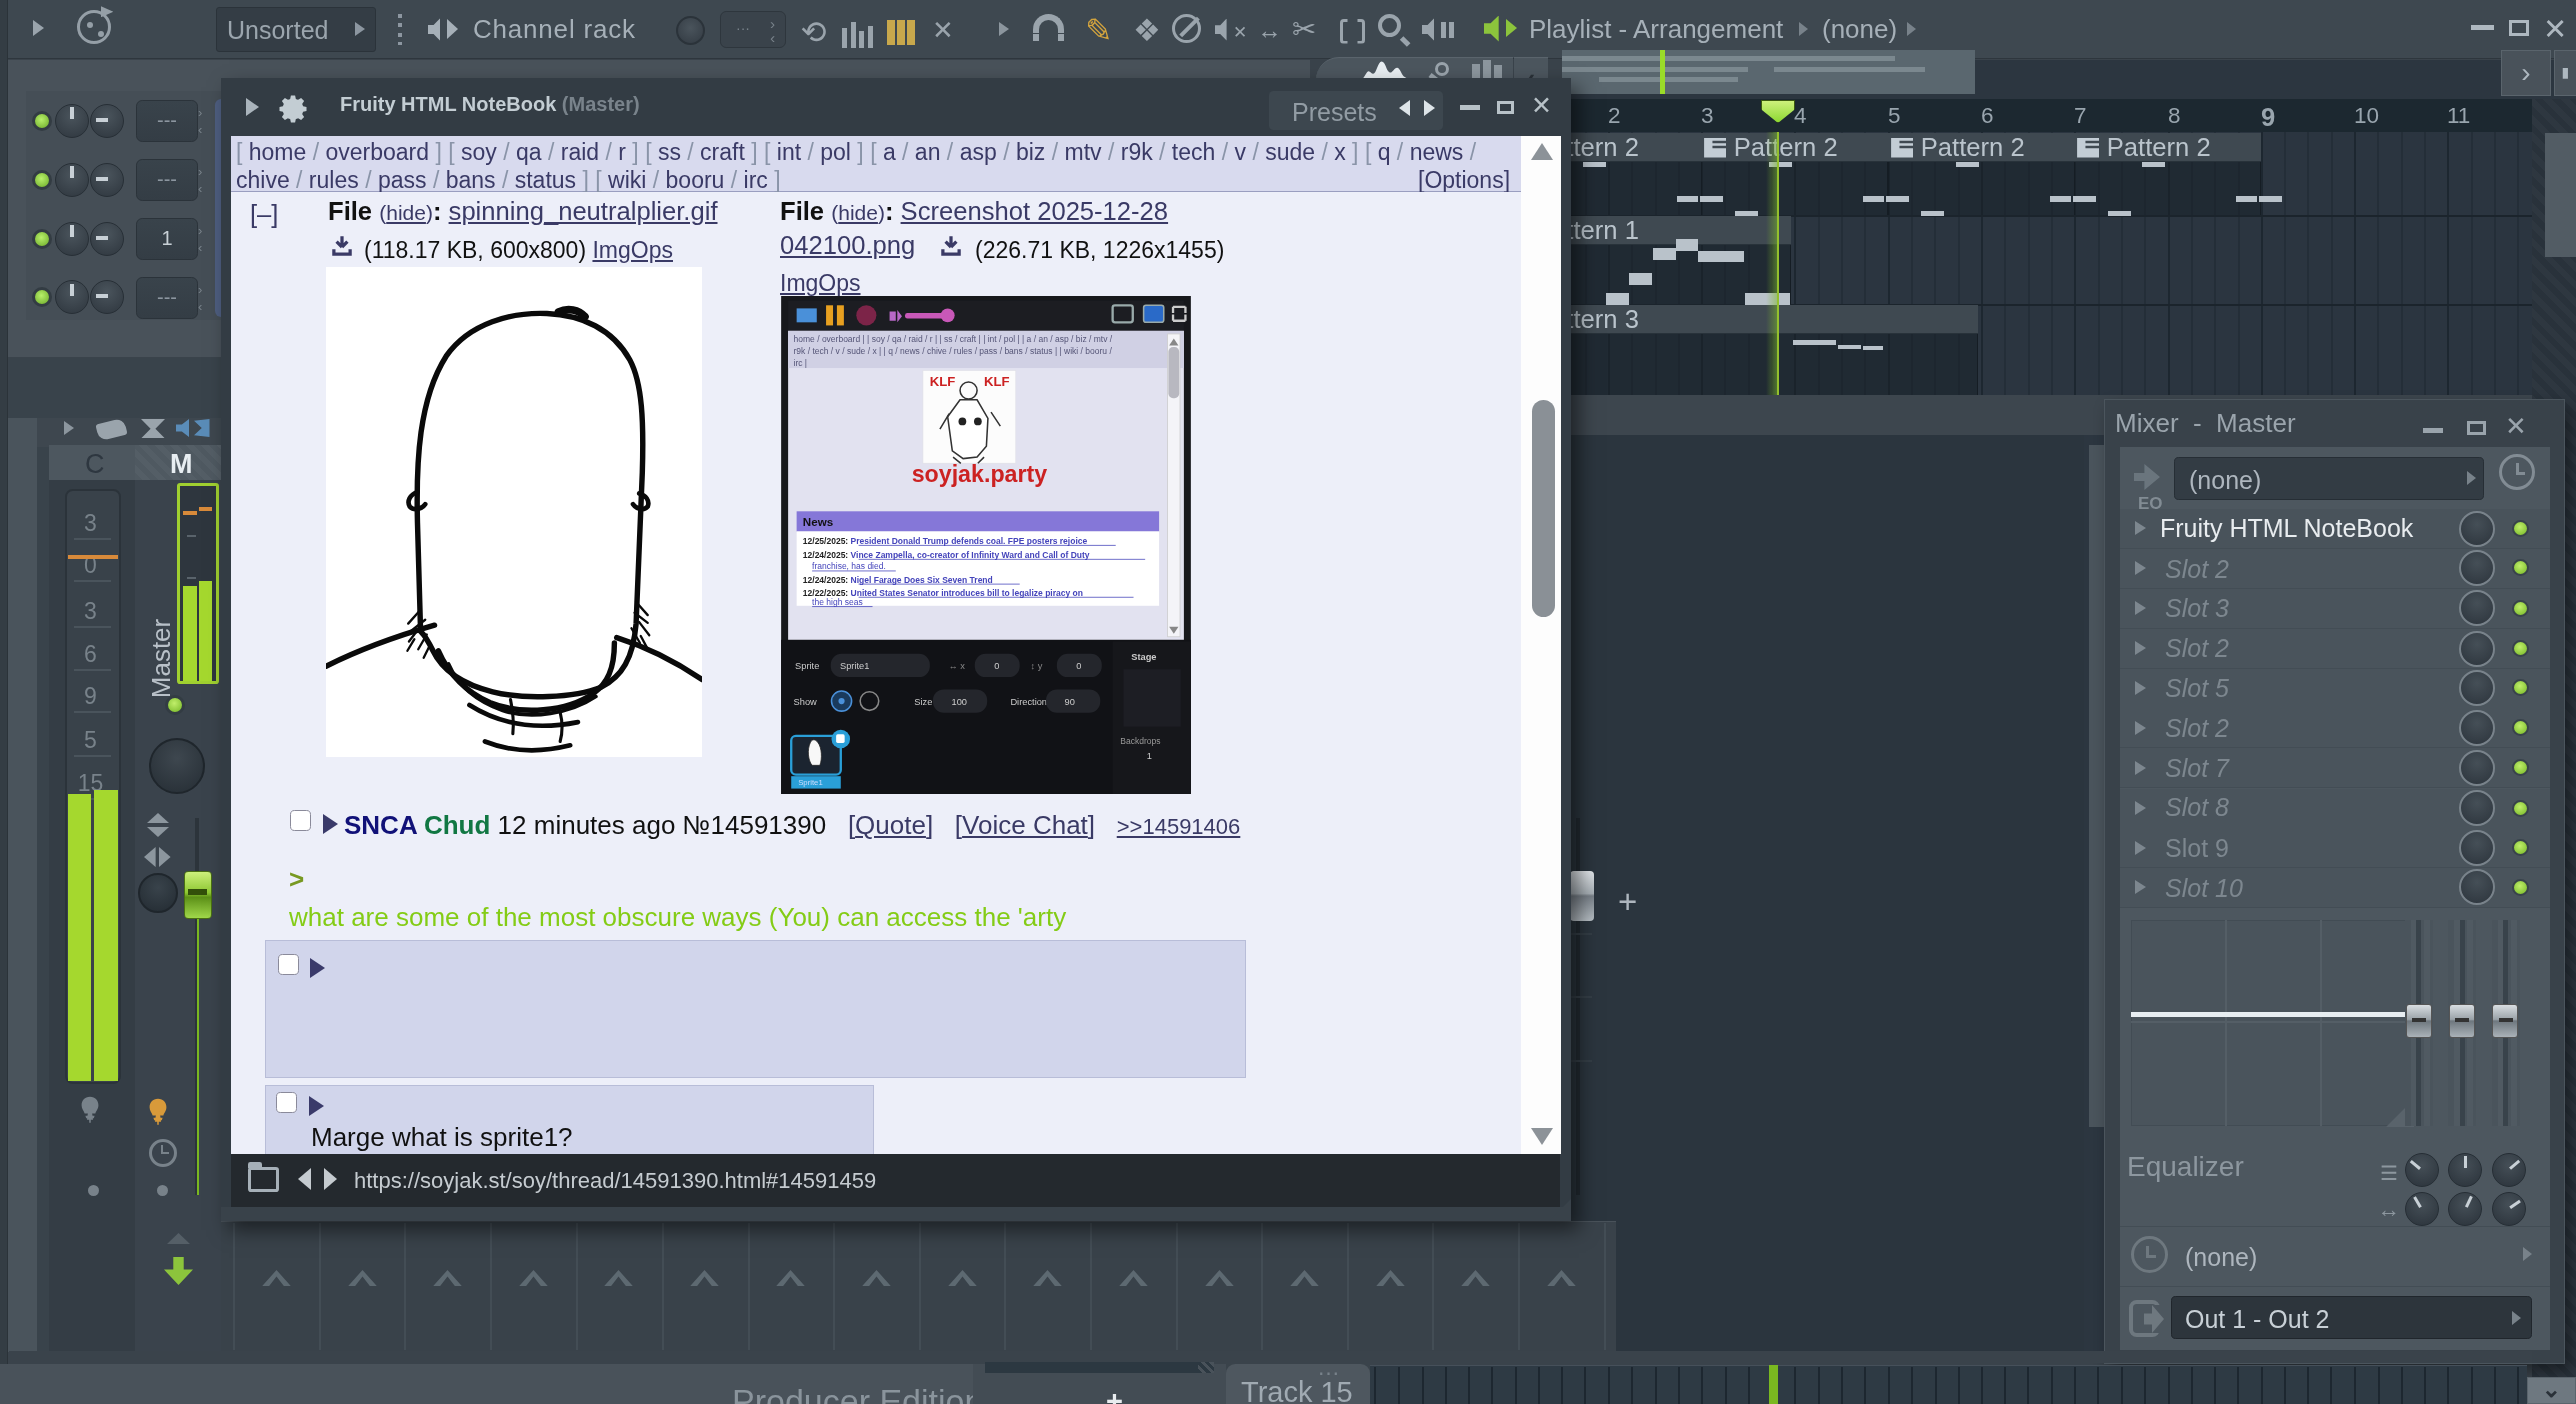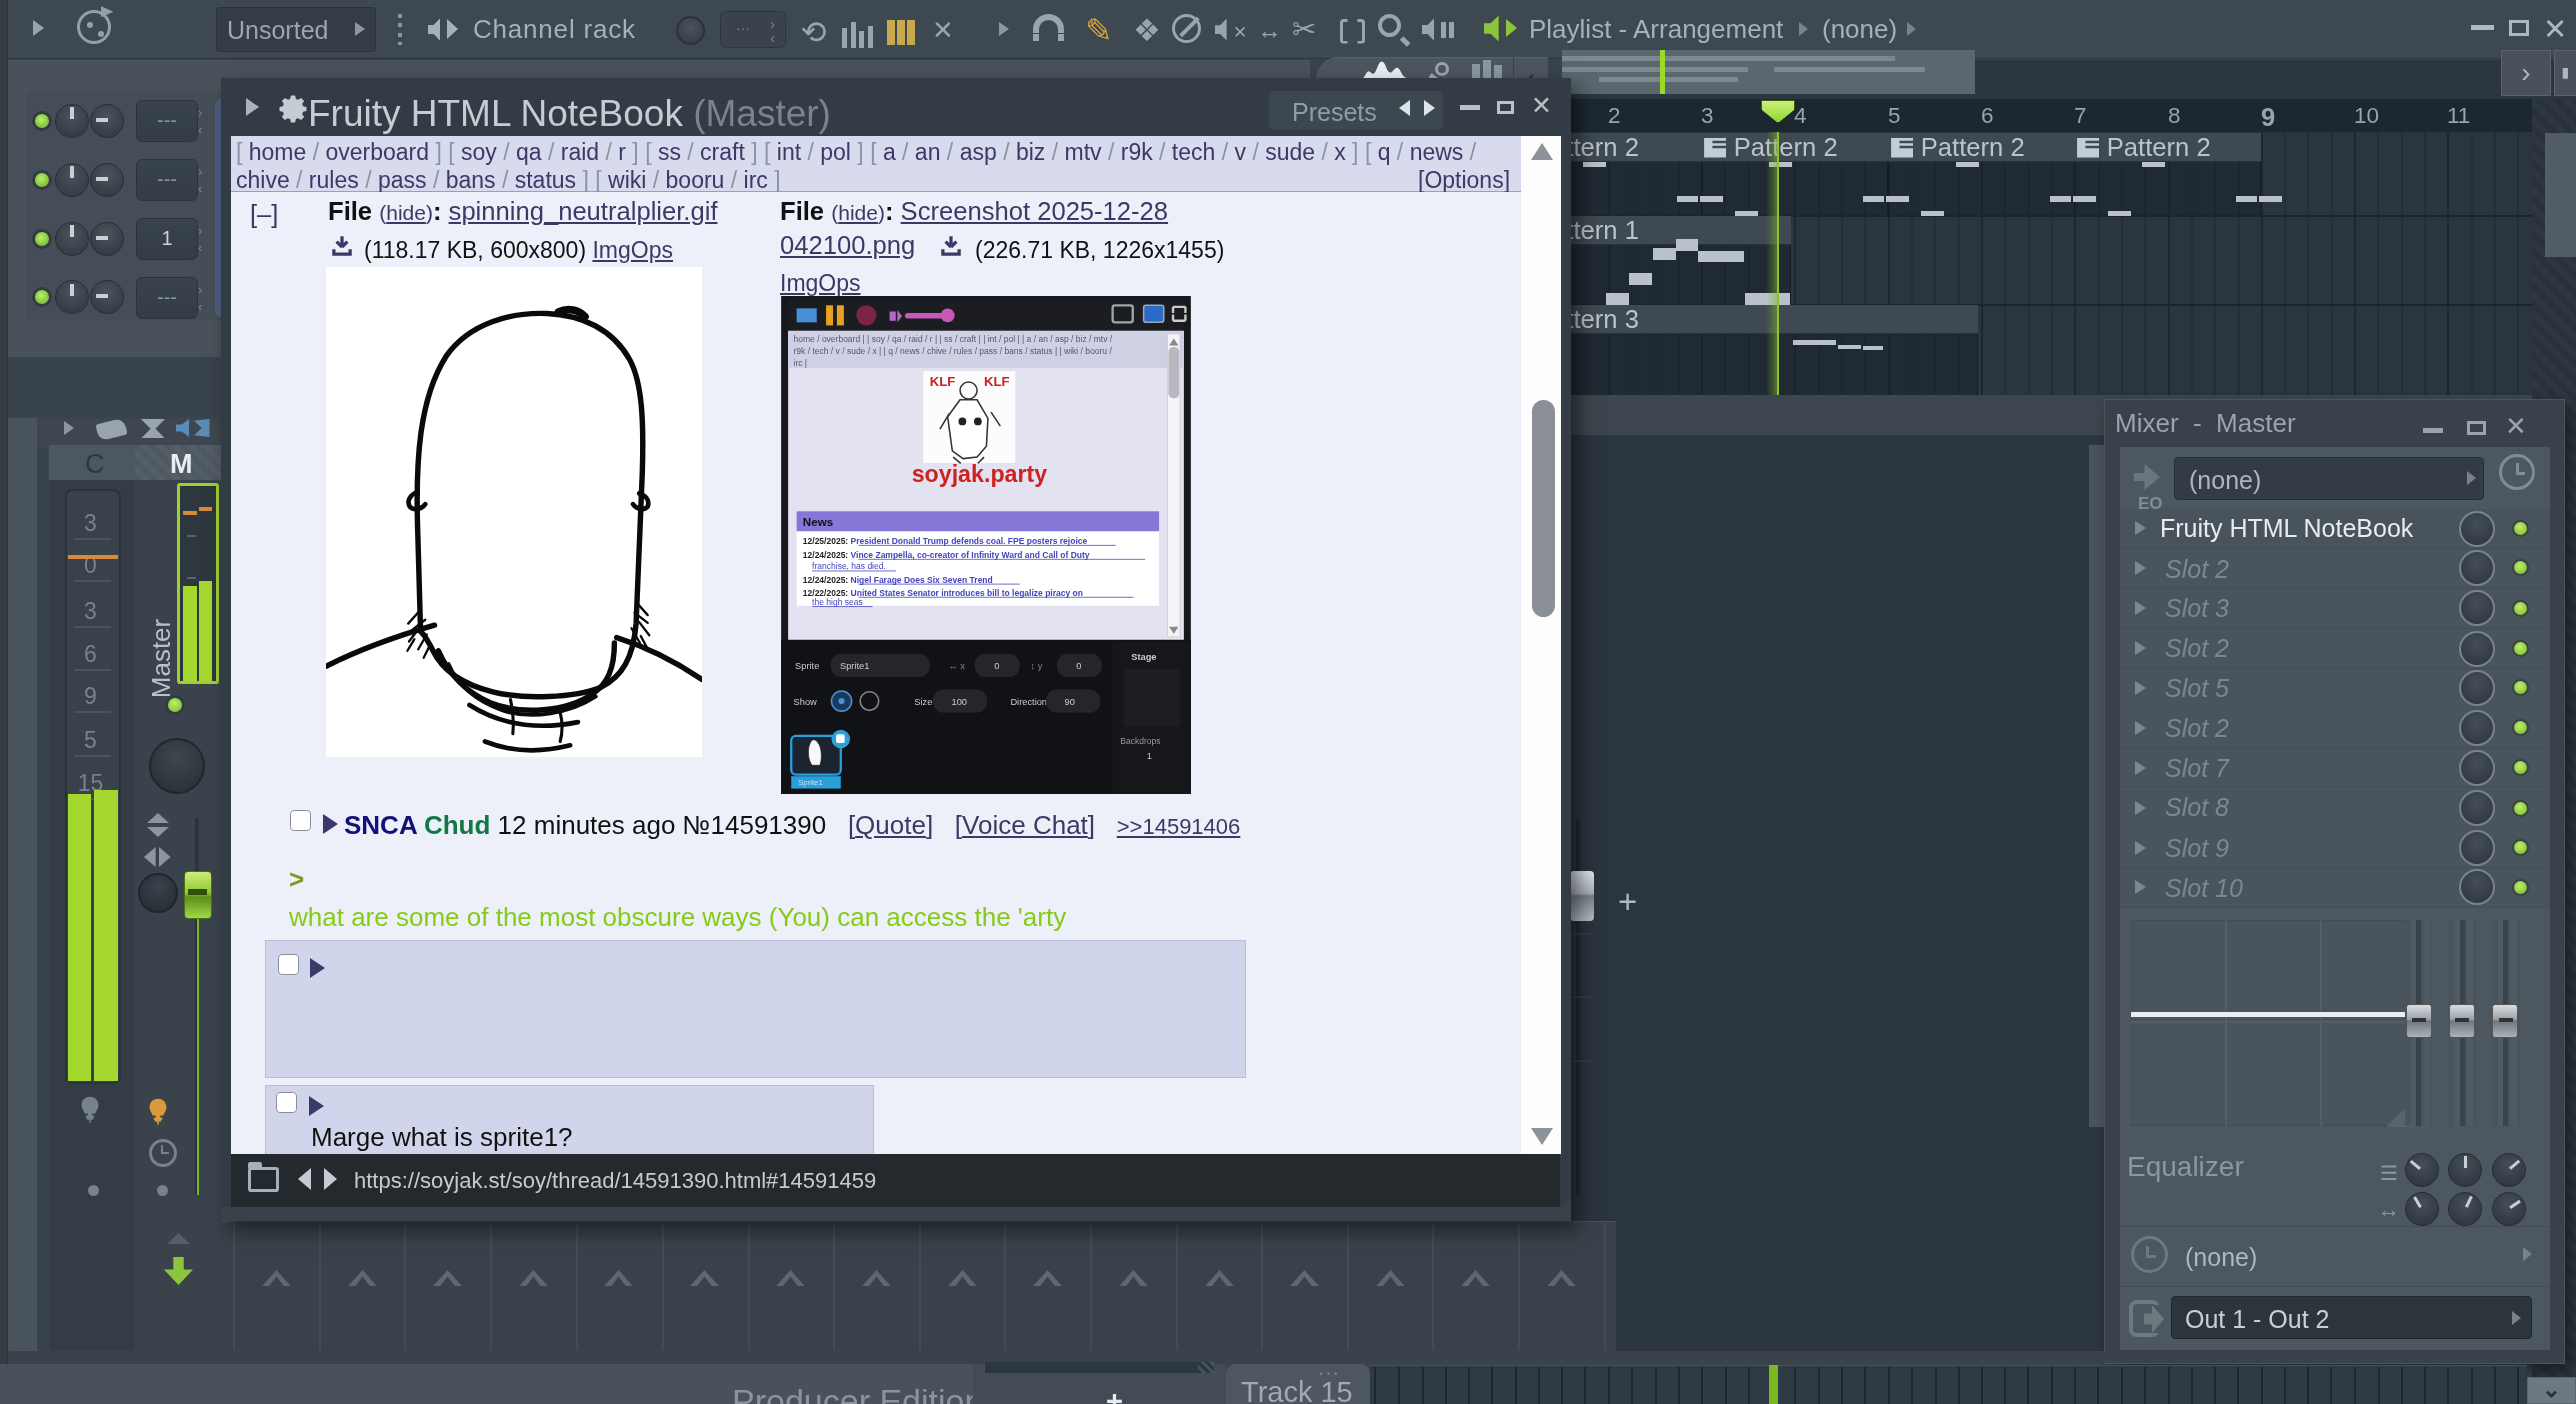--- a/index.html
+++ b/index.html
@@ -270,21 +270,21 @@
 <div class="abs" style="left:2165px;top:754px;font-size:25px;color:#7d878f;font-style:italic;">Slot 7</div>
 <div class="abs" style="left:2459px;top:750px;width:36px;height:36px;border-radius:50%;background:radial-gradient(circle at 50% 35%,#454f57,#2c343c);border:2.3px solid #79838b;"></div>
 <div class="abs" style="left:2512px;top:759px;width:17px;height:17px;border-radius:50%;background:radial-gradient(circle at 45% 38%,#c0ee6a,#74b625);border:2.3px solid #39434b;"></div>
 <div class="abs" style="left:2120px;top:789px;width:430px;height:40px;background:#4a545c;border-bottom:1.5px solid #434d55;"></div>
 <div class="abs" style="left:2135px;top:801px;width:0;height:0;border-left:11px solid #7d878f;border-top:7.7px solid transparent;border-bottom:7.7px solid transparent;"></div>
 <div class="abs" style="left:2165px;top:793px;font-size:25px;color:#7d878f;font-style:italic;">Slot 8</div>
 <div class="abs" style="left:2459px;top:790px;width:36px;height:36px;border-radius:50%;background:radial-gradient(circle at 50% 35%,#454f57,#2c343c);border:2.3px solid #79838b;"></div>
 <div class="abs" style="left:2512px;top:800px;width:17px;height:17px;border-radius:50%;background:radial-gradient(circle at 45% 38%,#c0ee6a,#74b625);border:2.3px solid #39434b;"></div>
 <div class="abs" style="left:2120px;top:828px;width:430px;height:40px;background:#4a545c;border-bottom:1.5px solid #434d55;"></div>
 <div class="abs" style="left:2135px;top:841px;width:0;height:0;border-left:11px solid #7d878f;border-top:7.7px solid transparent;border-bottom:7.7px solid transparent;"></div>
-<div class="abs" style="left:2165px;top:834px;font-size:25px;color:#7d878f;font-style:italic;">Slot 9</div>
+<div class="abs" style="left:2165px;top:834px;font-size:25px;color:#7d878f;">Slot 9</div>
 <div class="abs" style="left:2459px;top:830px;width:36px;height:36px;border-radius:50%;background:radial-gradient(circle at 50% 35%,#454f57,#2c343c);border:2.3px solid #79838b;"></div>
 <div class="abs" style="left:2512px;top:839px;width:17px;height:17px;border-radius:50%;background:radial-gradient(circle at 45% 38%,#c0ee6a,#74b625);border:2.3px solid #39434b;"></div>
 <div class="abs" style="left:2120px;top:868px;width:430px;height:40px;background:#4a545c;border-bottom:1.5px solid #434d55;"></div>
 <div class="abs" style="left:2135px;top:880px;width:0;height:0;border-left:11px solid #7d878f;border-top:7.7px solid transparent;border-bottom:7.7px solid transparent;"></div>
 <div class="abs" style="left:2165px;top:874px;font-size:25px;color:#7d878f;font-style:italic;">Slot 10</div>
 <div class="abs" style="left:2459px;top:869px;width:36px;height:36px;border-radius:50%;background:radial-gradient(circle at 50% 35%,#454f57,#2c343c);border:2.3px solid #79838b;"></div>
 <div class="abs" style="left:2512px;top:879px;width:17px;height:17px;border-radius:50%;background:radial-gradient(circle at 45% 38%,#c0ee6a,#74b625);border:2.3px solid #39434b;"></div>
 <div class="abs" style="left:2120px;top:908px;width:430px;height:442px;background:#4d575f;"></div>
 <div class="abs" style="left:2131px;top:920px;width:284px;height:206px;background:#4a545c;border:1.5px solid #424c54;"></div>
 <div class="abs" style="left:2225px;top:920px;width:1.5px;height:206px;background:#545e66;"></div>
@@ -495,21 +495,21 @@
 <div class="abs" style="left:2494px;top:1367px;width:2.3px;height:38px;background:#1d2730;"></div>
 <div class="abs" style="left:2517px;top:1367px;width:2.3px;height:38px;background:#1d2730;"></div>
 <div class="abs" style="left:1769px;top:1365px;width:9.3px;height:40px;background:#7ab820;"></div>
 <div class="abs" style="left:2527px;top:1377px;width:49px;height:27px;background:#6e7880;border:1.5px solid #5a646c;color:#2a3138;font-size:23px;text-align:center;line-height:23px;font-weight:bold;">⌄</div>
 <div class="abs" style="left:221px;top:78px;width:1350px;height:1143px;background:#333c44;box-shadow:7.7px 9.3px 18.6px rgba(0,0,0,0.5);"></div>
 <div class="abs" style="left:221px;top:78px;width:1350px;height:58px;background:#333c44;"></div>
 <div class="abs" style="left:246px;top:98px;width:0;height:0;border-left:13px solid #aab4bc;border-top:9.3px solid transparent;border-bottom:9.3px solid transparent;"></div>
 <div class="abs" style="left:275px;top:91px;width:36px;height:36px;"><svg width="36" height="36" viewBox="0 0 24 24">
         <path fill="#c3cdd3" d="M12 8.2A3.8 3.8 0 1 0 12 15.8 3.8 3.8 0 0 0 12 8.2zm0 6.1A2.3 2.3 0 1 1 12 9.7a2.3 2.3 0 0 1 0 4.6zM21 13.4v-2.8l-2.3-.5a7 7 0 0 0-.6-1.5l1.3-2-2-2-2 1.3a7 7 0 0 0-1.5-.6L13.4 3h-2.8l-.5 2.3a7 7 0 0 0-1.5.6l-2-1.3-2 2 1.3 2a7 7 0 0 0-.6 1.5L3 10.6v2.8l2.3.5a7 7 0 0 0 .6 1.5l-1.3 2 2 2 2-1.3a7 7 0 0 0 1.5.6l.5 2.3h2.8l.5-2.3a7 7 0 0 0 1.5-.6l2 1.3 2-2-1.3-2a7 7 0 0 0 .6-1.5z"></path>
       </svg></div>
-<div class="abs" style="left:308px;top:93px;font-size:37px;color:#c3cdd3;font-weight:normal;">Fruity HTML NoteBook <span style="color:#79838b;">(Master)</span></div>
+<div class="abs" style="left:340px;top:93px;font-size:20px;color:#c3cdd3;font-weight:bold;">Fruity HTML NoteBook <span style="color:#79838b;">(Master)</span></div>
 <div class="abs" style="left:1269px;top:91px;width:174px;height:39px;background:#3d474f;border-radius:4.6px;"></div>
 <div class="abs" style="left:1292px;top:98px;font-size:25px;color:#929ca4;">Presets</div>
 <div class="abs" style="left:1399px;top:100px;width:0;height:0;border-right:11.6px solid #dde4e8;border-top:8.5px solid transparent;border-bottom:8.5px solid transparent;"></div>
 <div class="abs" style="left:1424px;top:100px;width:0;height:0;border-left:11.6px solid #dde4e8;border-top:8.5px solid transparent;border-bottom:8.5px solid transparent;"></div>
 <div class="abs" style="left:1460px;top:105px;width:20px;height:4.6px;background:#b8c2c8;"></div>
 <div class="abs" style="left:1497px;top:101px;width:17px;height:13px;border:3.1px solid #b8c2c8;"></div>
 <div class="abs" style="left:1531px;top:91px;font-size:25px;color:#b8c2c8;">✕</div>
 <div class="abs" style="left:231px;top:136px;width:1290px;height:56px;background:#d8daee;border-bottom:1.5px solid #9a9ec0;"></div>
 <div class="abs" style="left:236px;top:139px;width:1286px;font-size:23px;color:#3a3a66;white-space:nowrap;"><span style="color:#8a94a8;">[</span> home <span style="color:#8a94a8;">/</span> overboard <span style="color:#8a94a8;">]</span> <span style="color:#8a94a8;">[</span> soy <span style="color:#8a94a8;">/</span> qa <span style="color:#8a94a8;">/</span> raid <span style="color:#8a94a8;">/</span> r <span style="color:#8a94a8;">]</span> <span style="color:#8a94a8;">[</span> ss <span style="color:#8a94a8;">/</span> craft <span style="color:#8a94a8;">]</span> <span style="color:#8a94a8;">[</span> int <span style="color:#8a94a8;">/</span> pol <span style="color:#8a94a8;">]</span> <span style="color:#8a94a8;">[</span> a <span style="color:#8a94a8;">/</span> an <span style="color:#8a94a8;">/</span> asp <span style="color:#8a94a8;">/</span> biz <span style="color:#8a94a8;">/</span> mtv <span style="color:#8a94a8;">/</span> r9k <span style="color:#8a94a8;">/</span> tech <span style="color:#8a94a8;">/</span> v <span style="color:#8a94a8;">/</span> sude <span style="color:#8a94a8;">/</span> x <span style="color:#8a94a8;">]</span> <span style="color:#8a94a8;">[</span> q <span style="color:#8a94a8;">/</span> news <span style="color:#8a94a8;">/</span></div>
 <div class="abs" style="left:236px;top:167px;width:1286px;font-size:23px;color:#3a3a66;white-space:nowrap;">chive <span style="color:#8a94a8;">/</span> rules <span style="color:#8a94a8;">/</span> pass <span style="color:#8a94a8;">/</span> bans <span style="color:#8a94a8;">/</span> status <span style="color:#8a94a8;">]</span> <span style="color:#8a94a8;">[</span> wiki <span style="color:#8a94a8;">/</span> booru <span style="color:#8a94a8;">/</span> irc <span style="color:#8a94a8;">]</span></div>

